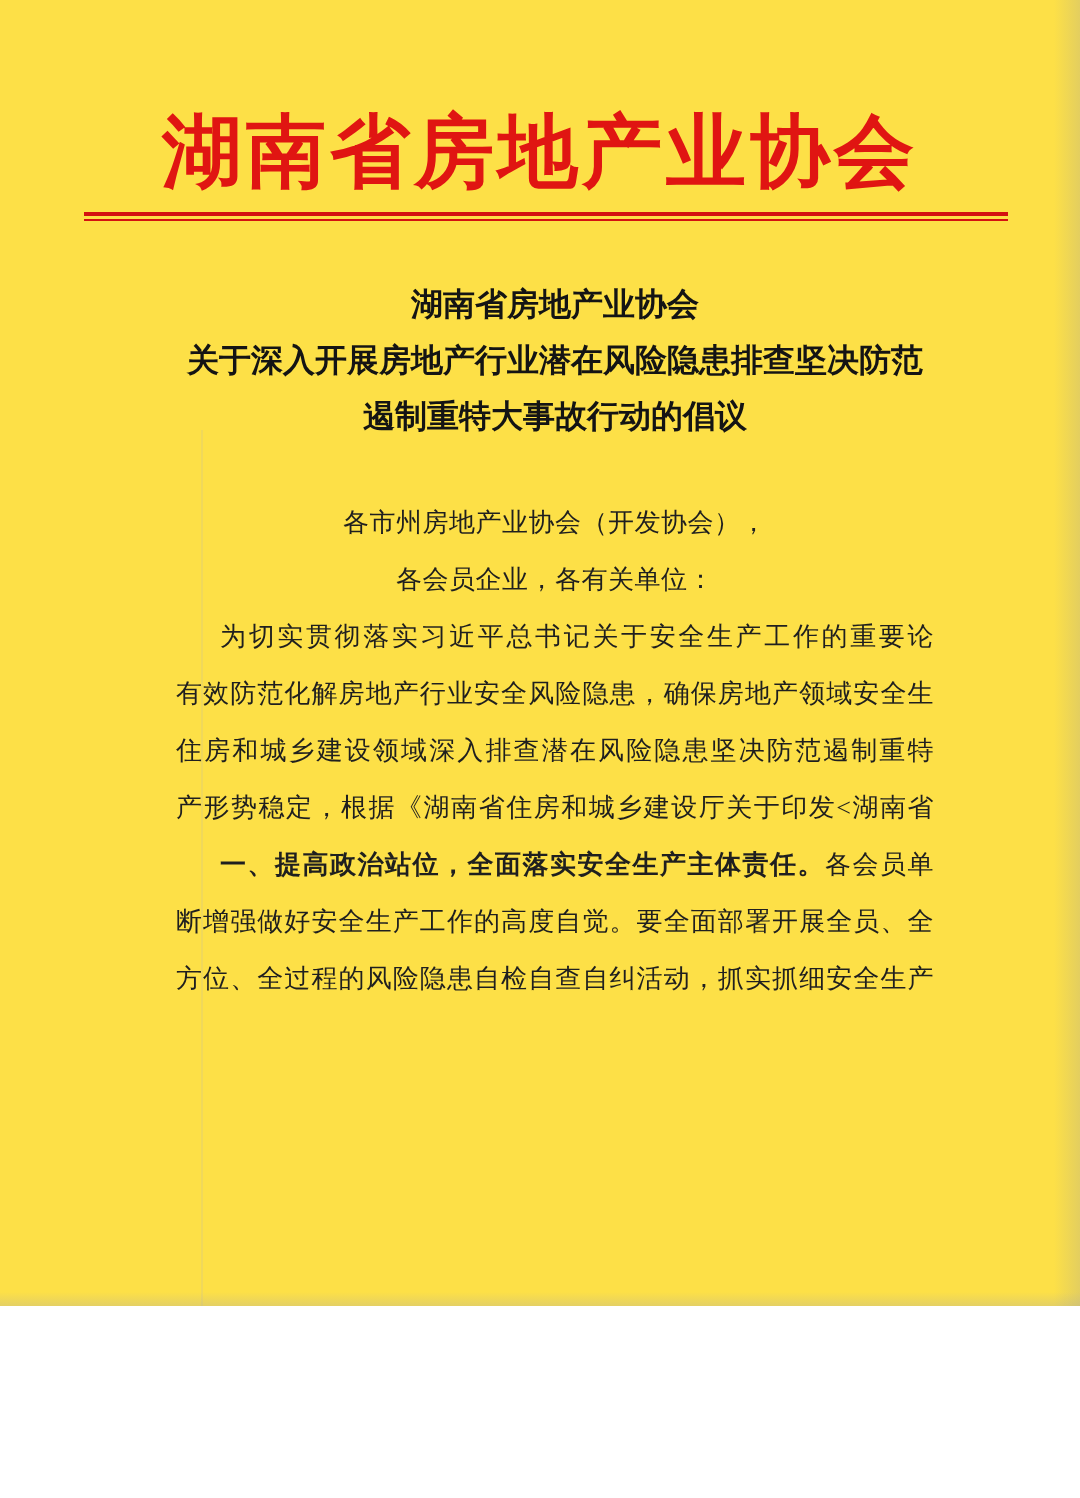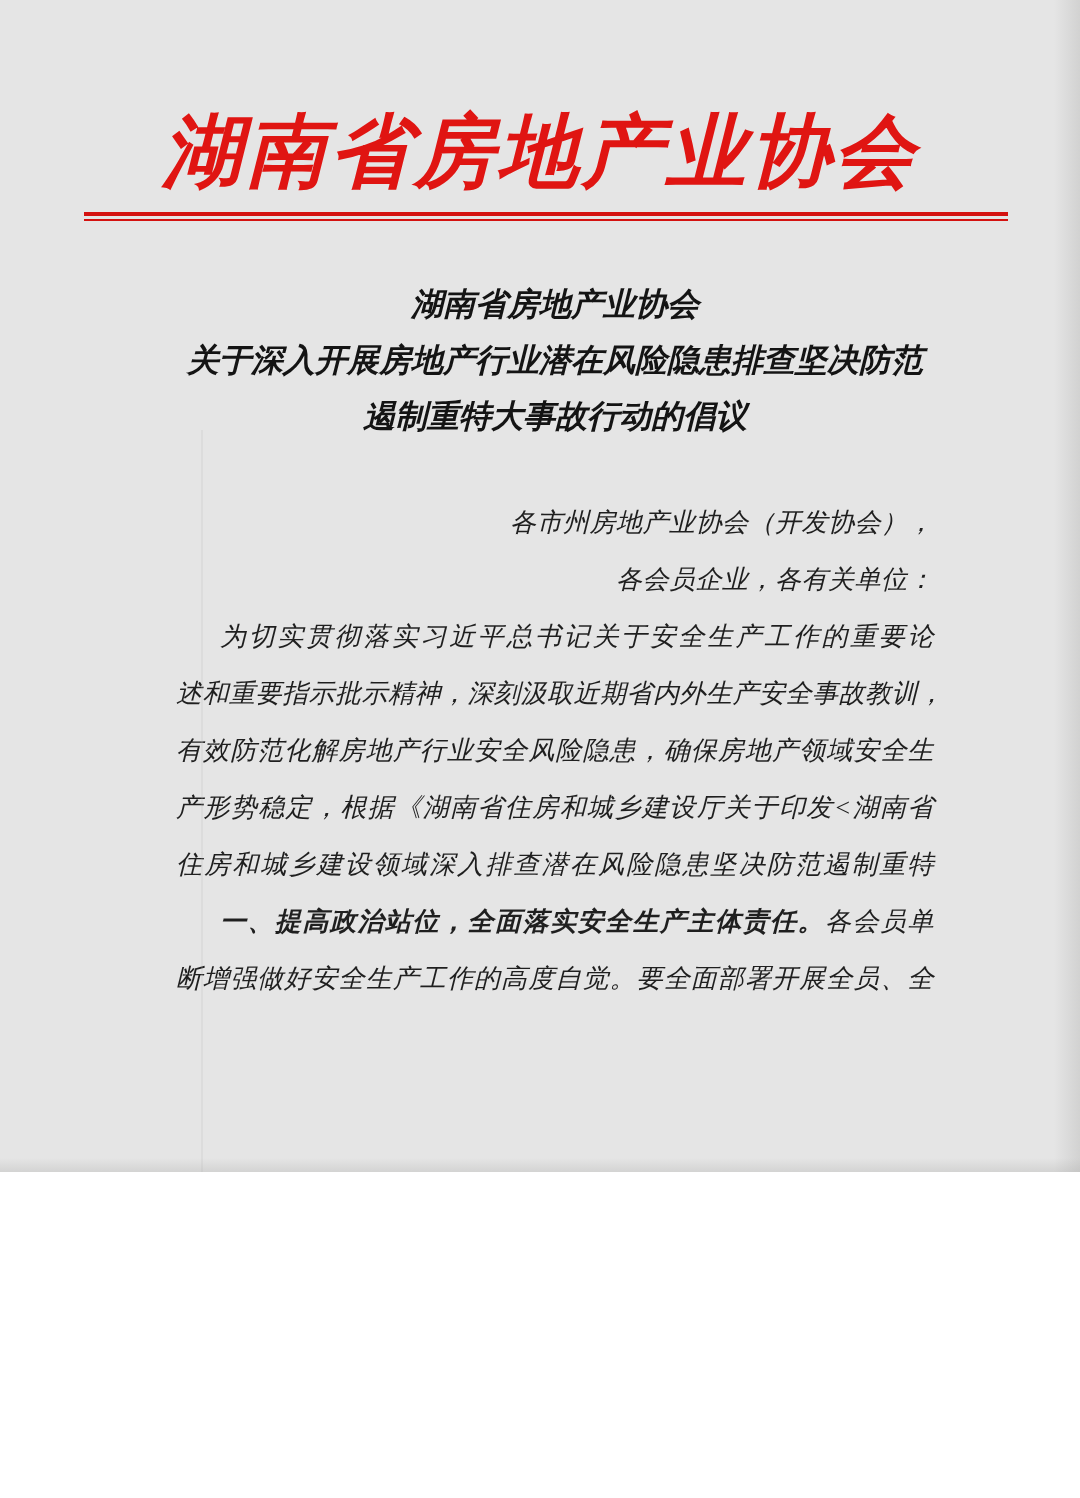--- a/index.html
+++ b/index.html
@@ -3,26 +3,25 @@
 <meta charset="utf-8">
 <style>
   html, body {
     margin: 0;
     padding: 0;
     background: #ffffff;
   }
   .page {
     position: relative;
     width: 1080px;
-    height: 1172px;
-    background: #e5e5e5;
+    height: 1306px;
+    background: #fde047;
     overflow: hidden;
     font-family: "Liberation Serif", "DejaVu Serif", serif;
     color: #1f1f1f;
-    font-style: italic;
   }
   
   .scan-edge-right {
     position: absolute; top: 0; right: 0; bottom: 0; width: 26px;
     background: linear-gradient(to left, rgba(160,160,158,0.28), rgba(160,160,158,0.0));
     pointer-events: none;
   }
   .scan-edge-bottom {
     position: absolute; left: 0; right: 0; bottom: 0; height: 14px;
     background: linear-gradient(to top, rgba(170,170,168,0.30), rgba(170,170,168,0.0));
@@ -65,21 +64,21 @@
 
   .content {
     position: absolute;
     top: 494px; left: 176px; width: 758px;
   }
   .ln {
     font-size: 26px;
     line-height: 57px;
     height: 57px;
     white-space: nowrap;
-    text-align: right;
+    text-align: center;
     letter-spacing: 0.5px;
   }
   .ln.fill {
     text-align: justify;
     text-align-last: justify;
     text-justify: inter-character;
   }
   .ln.indent { text-indent: 44px; }
   .lead {
     font-family: "Liberation Sans", "DejaVu Sans", sans-serif;
@@ -100,29 +99,29 @@
     <div>湖南省房地产业协会</div>
     <div>关于深入开展房地产行业潜在风险隐患排查坚决防范</div>
     <div>遏制重特大事故行动的倡议</div>
   </div>
 
   <div class="content">
     <div class="ln">各市州房地产业协会（开发协会），</div>
     <div class="ln">各会员企业，各有关单位：</div>
 
     <div class="ln fill indent">为切实贯彻落实习近平总书记关于安全生产工作的重要论</div>
-    <div class="ln fill">述和重要指示批示精神，深刻汲取近期省内外生产安全事故教训，</div>
     <div class="ln fill">有效防范化解房地产行业安全风险隐患，确保房地产领域安全生</div>
+    <div class="ln fill">住房和城乡建设领域深入排查潜在风险隐患坚决防范遏制重特</div>
     <div class="ln fill">产形势稳定，根据《湖南省住房和城乡建设厅关于印发&lt;湖南省</div>
-    <div class="ln fill">住房和城乡建设领域深入排查潜在风险隐患坚决防范遏制重特</div>
 
     <div class="ln fill indent">
       <span class="lead">一、提高政治站位，全面落实安全生产主体责任。</span><span>各会员单</span>
     </div>
     <div class="ln fill">断增强做好安全生产工作的高度自觉。要全面部署开展全员、全</div>
+    <div class="ln fill">方位、全过程的风险隐患自检自查自纠活动，抓实抓细安全生产</div>
   </div>
 
   <div class="rule rule-bottom-thin" style="background:#d41210;"></div>
   <div class="rule rule-bottom-thick" style="background:#d41210;"></div>
 
   <div class="scan-crease"></div>
   <div class="scan-edge-right"></div>
   <div class="scan-edge-bottom"></div>
 
 </div>

